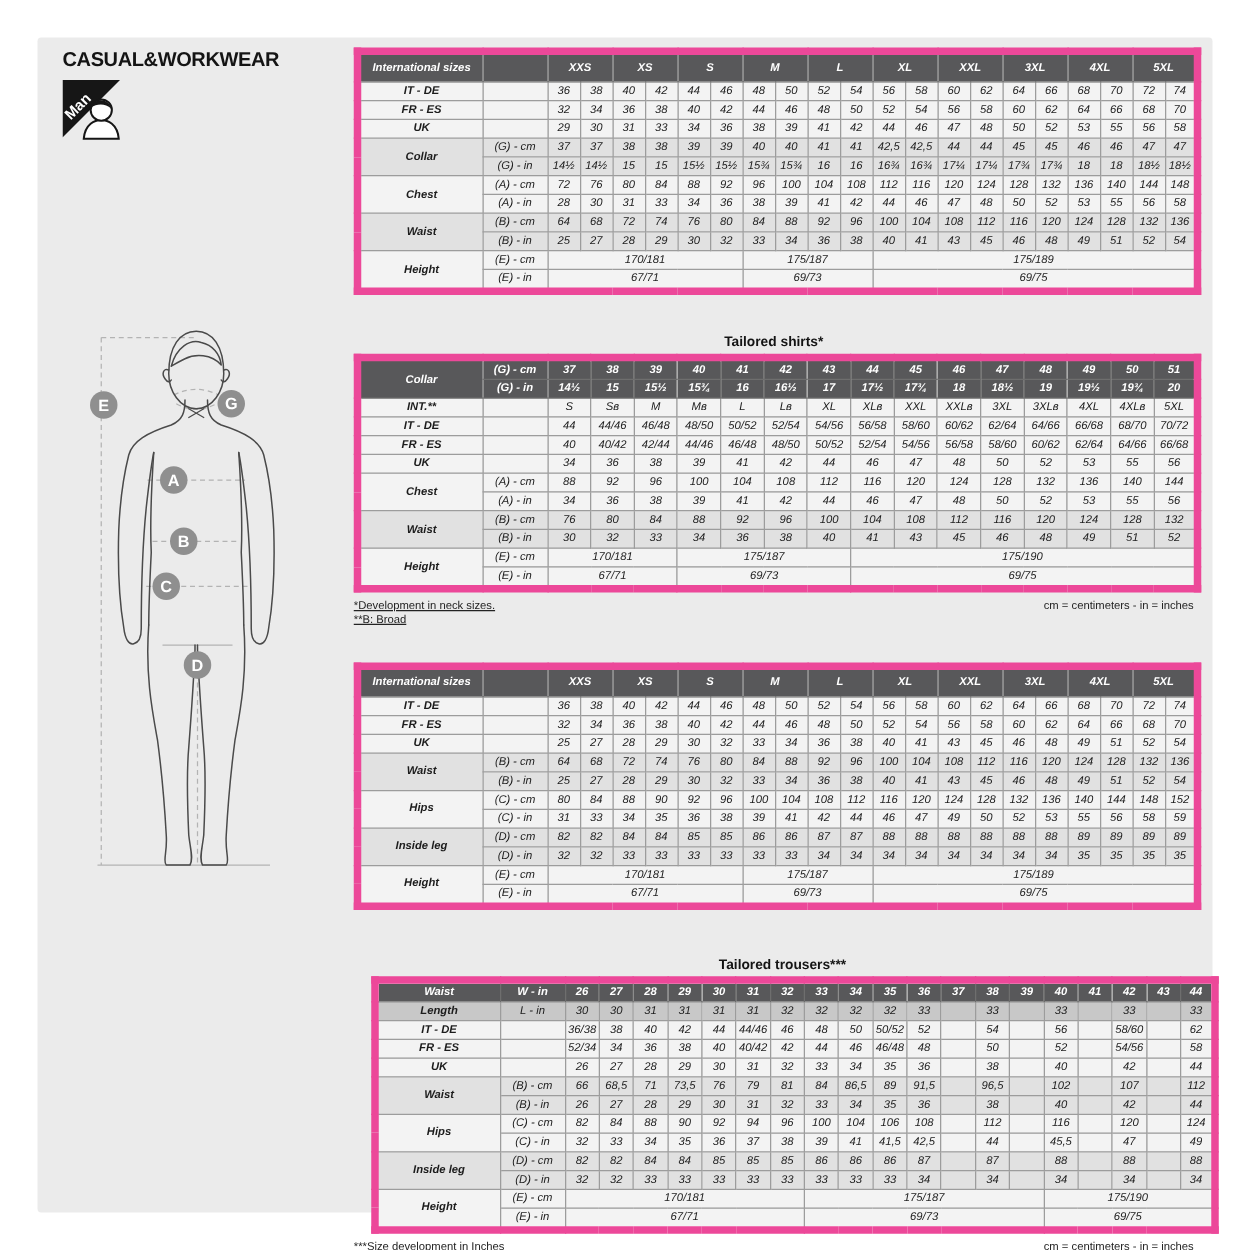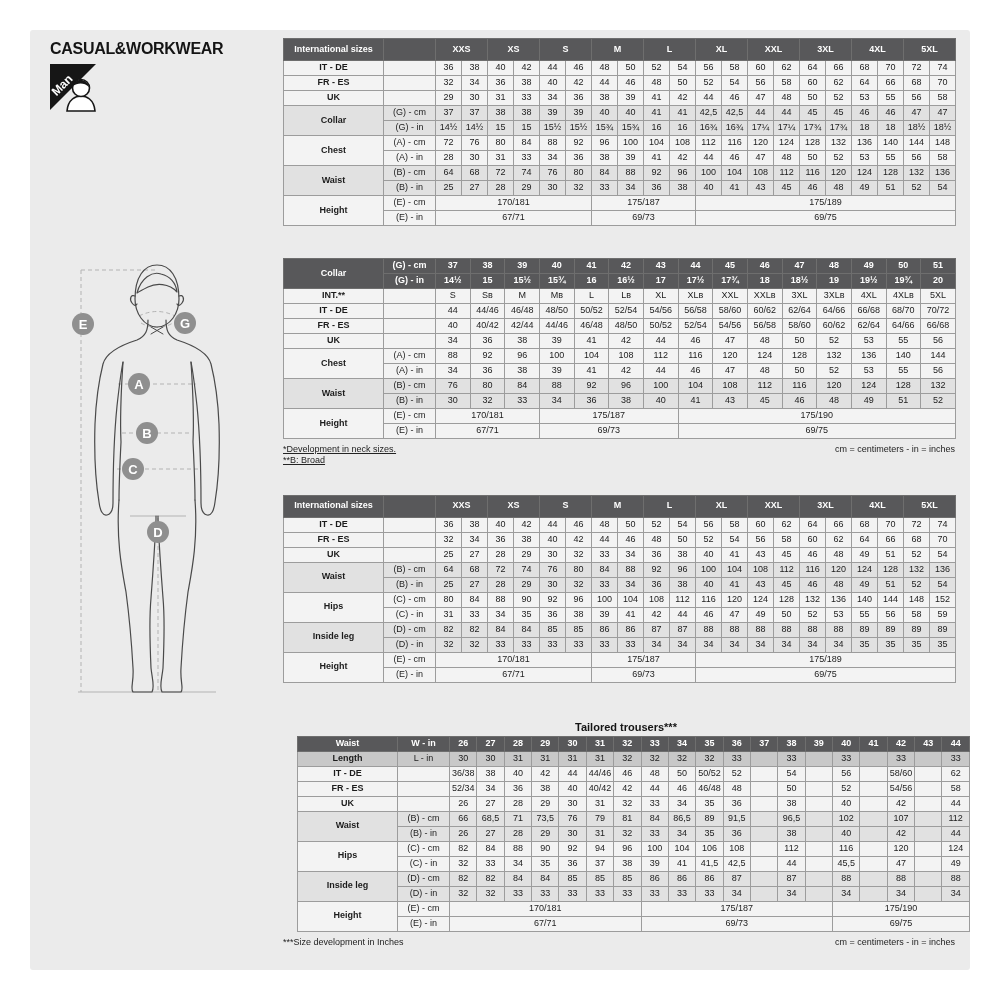--- a/index.html
+++ b/index.html
@@ -8,21 +8,21 @@
     font-family:"Liberation Sans","DejaVu Sans",sans-serif;color:#1c1c1c;
     overflow:hidden;
   }
   .panel{position:absolute;left:30px;top:30px;width:940px;height:940px;background:#ebebeb;border-radius:3px;}
   .brand{position:absolute;left:50px;top:40px;font-size:16px;font-weight:bold;letter-spacing:-0.3px;color:#141414;}
   .man-badge{position:absolute;left:50px;top:64px;}
   .figure{position:absolute;left:52px;top:245px;}
 
   .col{position:absolute;left:283px;top:38px;width:672px;}
   .tbl-title{font-size:11px;font-weight:bold;text-align:center;color:#141414;margin:0 0 3px 0;}
-  table.tbl{border-collapse:collapse;table-layout:fixed;width:672px;font-size:9px;border:1px solid #ec4899;}
+  table.tbl{border-collapse:collapse;table-layout:fixed;width:672px;font-size:9px;border:6px solid #ec4899;font-style:italic;}
   table.tbl td{border:1px solid #9c9c9c;text-align:center;height:14px;padding:0 1px;line-height:1.05;white-space:nowrap;overflow:hidden;}
   tr.gfirst td{border-top-color:#787878;}
   tr.light td{background:#f3f3f3;}
   tr.gray td{background:#e1e1e1;}
   tr.mid td{background:#c8c8c8;}
   tr.head td{background:#58585a;color:#fff;border-color:#6e6e6e;font-weight:bold;}
   tr.tall td{height:21px;}
   td.rowlabel,td.sublabel{text-align:left;padding-left:5px;}
   td.rowlabel{font-weight:bold;}
   .m-shirts{margin-top:32px;}
@@ -374,20 +374,21 @@
             <td class="sublabel">(E) - in</td>
             <td colspan="6">67/71</td>
             <td colspan="4">69/73</td>
             <td colspan="10">69/75</td>
           </tr>
         </tbody>
       </table>
     </section>
 
   <section class="m-shirts">
+      <div class="tbl-title">Tailored shirts*</div>
       <table class="tbl">
         <colgroup>
           <col style="width: 100px;">
           <col style="width: 52px;">
           <col style="width: 34.6667px;">
           <col style="width: 34.6667px;">
           <col style="width: 34.6667px;">
           <col style="width: 34.6667px;">
           <col style="width: 34.6667px;">
           <col style="width: 34.6667px;">

